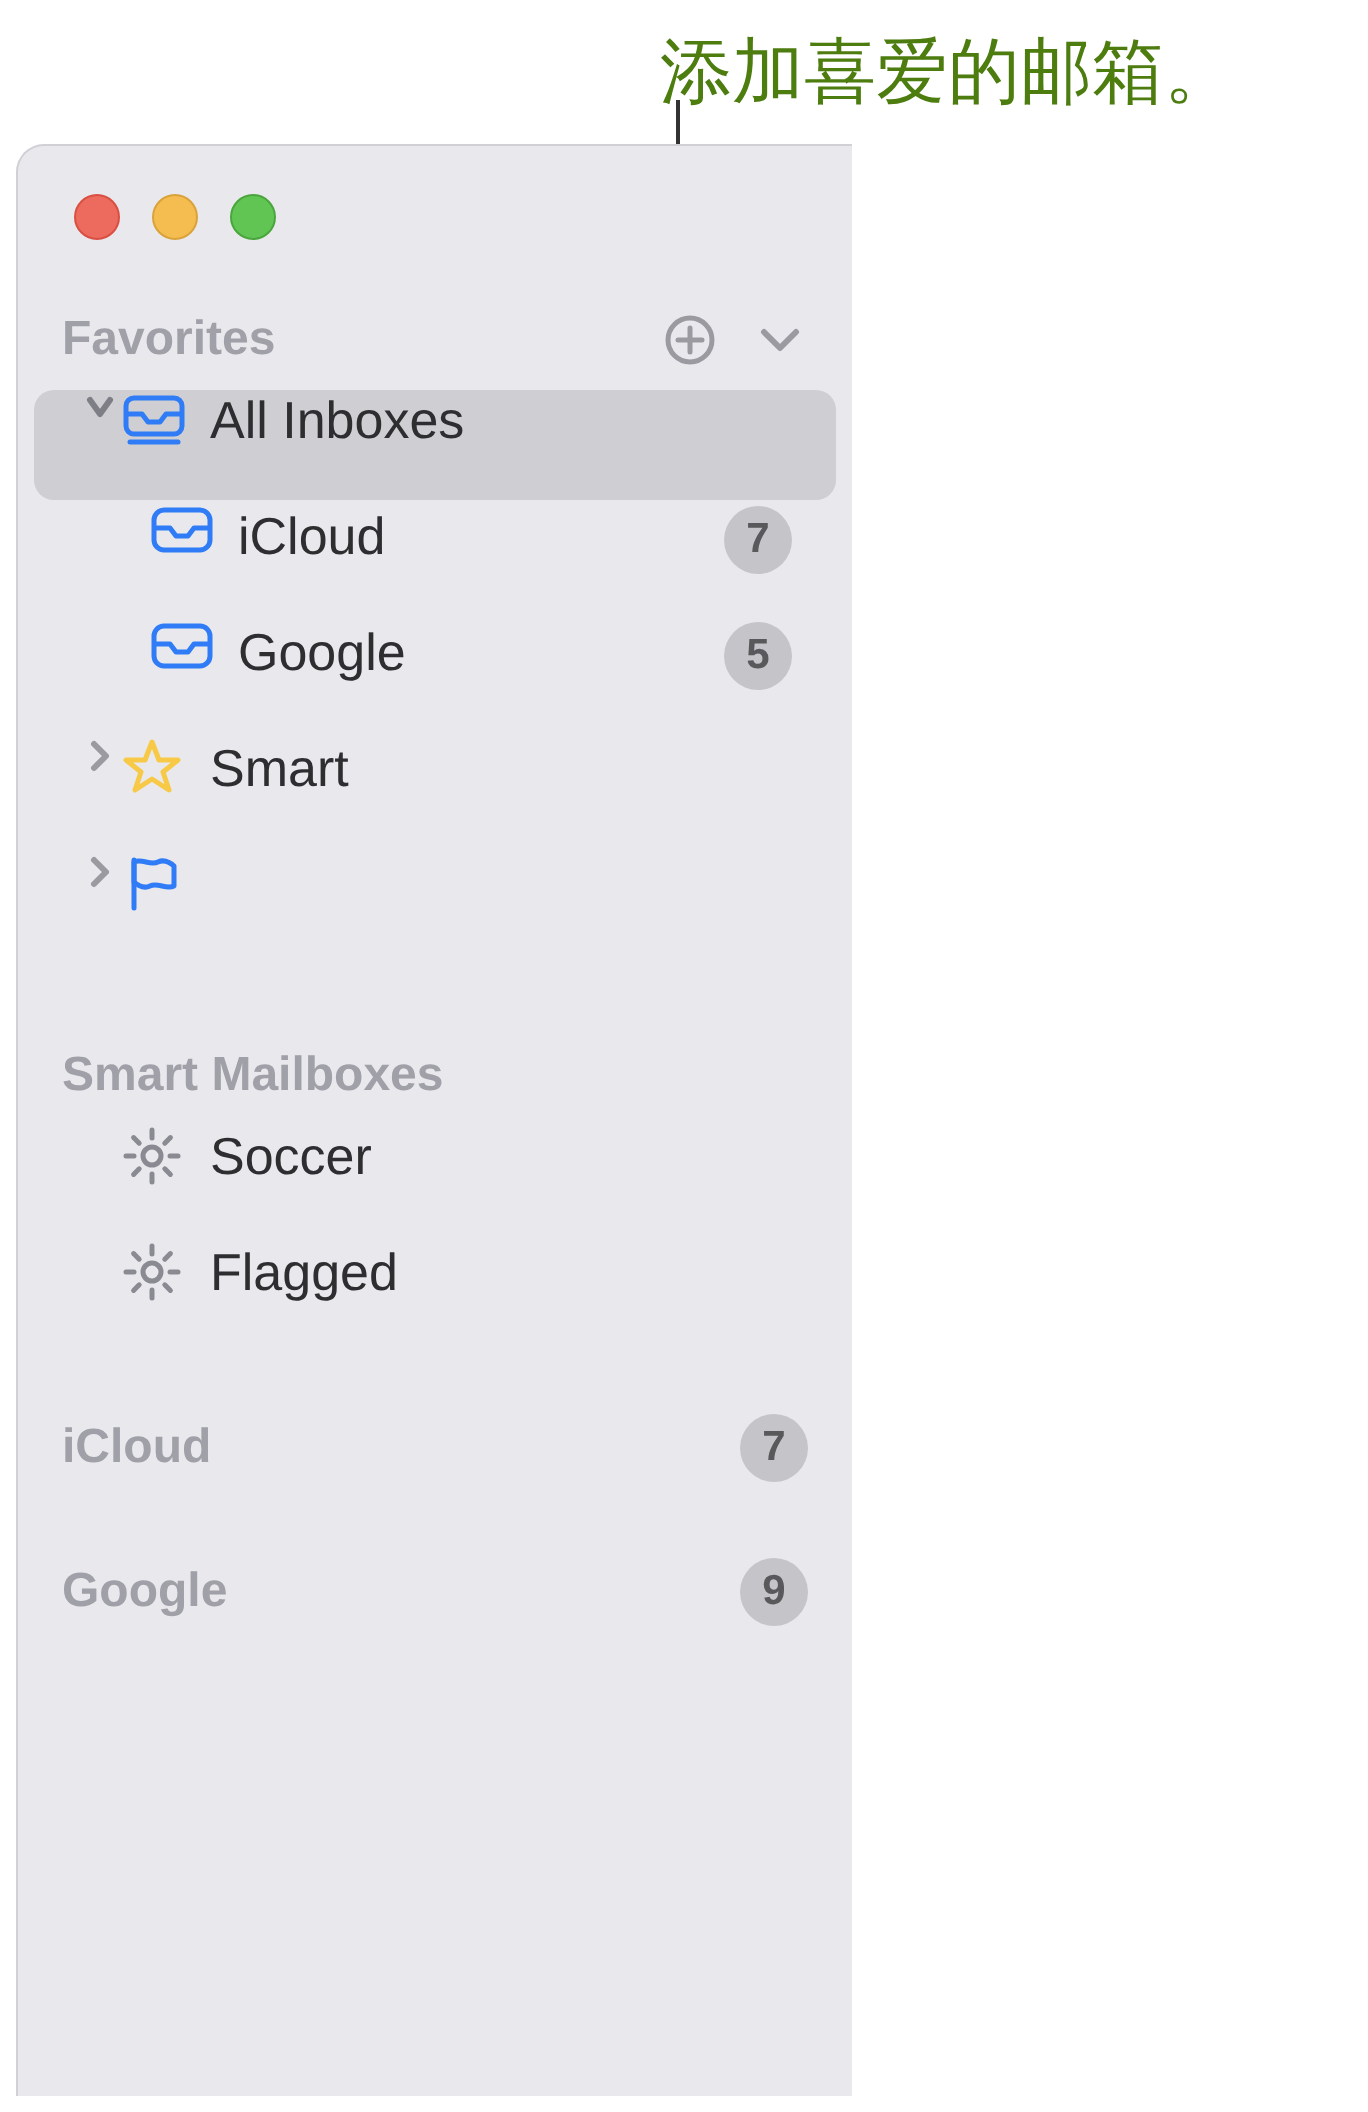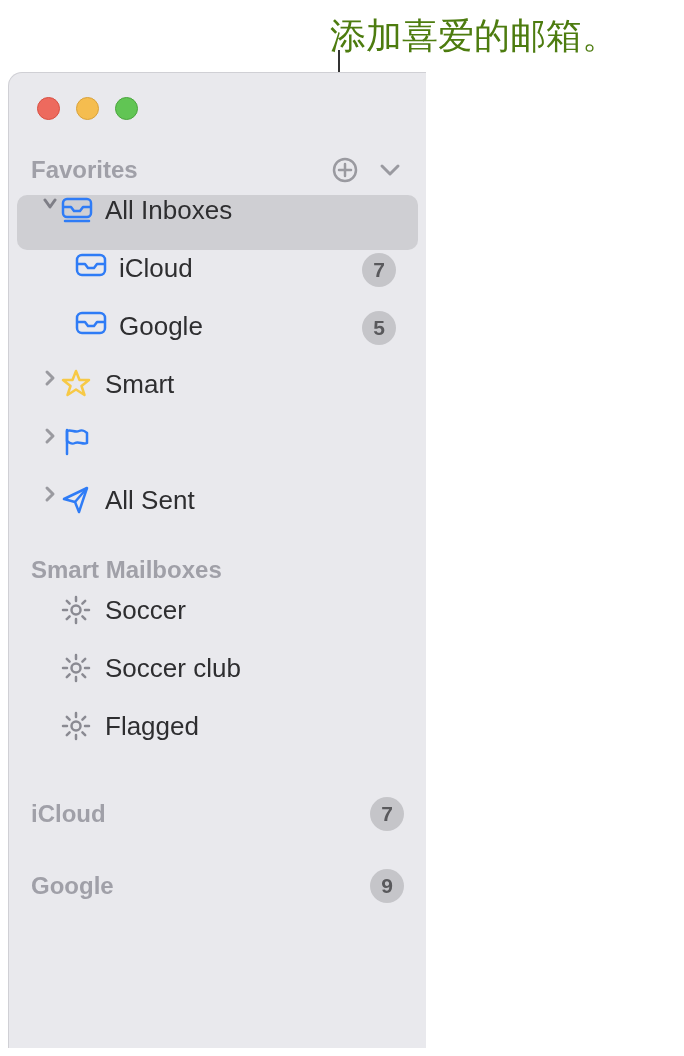--- a/index.html
+++ b/index.html
@@ -142,21 +142,21 @@
       height: 48px;
       margin-top: 24px;
     }
     .account-label {
       font-size: 24px;
       font-weight: 600;
       color: #a0a0a8;
       flex: 1;
     }
     .smart-section {
-      margin-top: 8px;
+      margin-top: 34px;
     }
   </style>
 </head>
 <body>
 
 <div class="callout-text">添加喜爱的邮箱。</div>
 <div class="callout-line"></div>
 
 <div class="window">
   <div class="traffic-lights">
@@ -243,34 +243,20 @@
     </div>
     <div class="item-icon">
       <svg width="30" height="30" viewBox="0 0 30 30">
         <line x1="6" y1="3" x2="6" y2="27" stroke="#2f7cf6" stroke-width="2.5" stroke-linecap="round"></line>
         <path d="M6 4 C10 2, 14 6, 18 4 C22 2, 26 6, 26 6 L26 16 C22 18, 18 14, 14 16 C10 18, 6 14, 6 14 Z" fill="none" stroke="#2f7cf6" stroke-width="2.5" stroke-linejoin="round"></path>
       </svg>
     </div>
   </div>
 
 
-  <div class="list-item">
-    <div class="disclosure">
-      <svg width="12" height="18" viewBox="0 0 12 18">
-        <polyline points="3,3 9,9 3,15" fill="none" stroke="#9a9aa0" stroke-width="3" stroke-linecap="round" stroke-linejoin="round"></polyline>
-      </svg>
-    </div>
-    <div class="item-icon">
-      <svg width="30" height="30" viewBox="0 0 30 30">
-        <path d="M3 14 L26 3 L18 27 L14 17 L3 14 Z" fill="none" stroke="#2f7cf6" stroke-width="2.5" stroke-linejoin="round"></path>
-        <line x1="26" y1="3" x2="14" y2="17" stroke="#2f7cf6" stroke-width="2.5"></line>
-      </svg>
-    </div>
-    <div class="item-label">All Sent</div>
-  </div>
 
   <div class="section-header smart-section">
     <div class="section-header-label">Smart Mailboxes</div>
   </div>
 
   <div class="list-item">
     <div class="disclosure hidden"></div>
     <div class="item-icon">
       <svg width="30" height="30" viewBox="0 0 30 30">
         <circle cx="15" cy="15" r="4.5" fill="none" stroke="#8a8a92" stroke-width="2.5"></circle>
@@ -282,57 +268,38 @@
           <line x1="5.8" y1="5.8" x2="8.6" y2="8.6"></line>
           <line x1="21.4" y1="21.4" x2="24.2" y2="24.2"></line>
           <line x1="5.8" y1="24.2" x2="8.6" y2="21.4"></line>
           <line x1="21.4" y1="8.6" x2="24.2" y2="5.8"></line>
         </g>
       </svg>
     </div>
     <div class="item-label">Soccer</div>
   </div>
 
+
   <div class="list-item">
     <div class="disclosure hidden"></div>
     <div class="item-icon">
       <svg width="30" height="30" viewBox="0 0 30 30">
         <circle cx="15" cy="15" r="4.5" fill="none" stroke="#8a8a92" stroke-width="2.5"></circle>
         <g stroke="#8a8a92" stroke-width="2.5" stroke-linecap="round">
           <line x1="15" y1="2" x2="15" y2="6"></line>
           <line x1="15" y1="24" x2="15" y2="28"></line>
           <line x1="2" y1="15" x2="6" y2="15"></line>
           <line x1="24" y1="15" x2="28" y2="15"></line>
           <line x1="5.8" y1="5.8" x2="8.6" y2="8.6"></line>
           <line x1="21.4" y1="21.4" x2="24.2" y2="24.2"></line>
           <line x1="5.8" y1="24.2" x2="8.6" y2="21.4"></line>
           <line x1="21.4" y1="8.6" x2="24.2" y2="5.8"></line>
         </g>
       </svg>
     </div>
-    <div class="item-label">Soccer club</div>
-  </div>
-
-  <div class="list-item">
-    <div class="disclosure hidden"></div>
-    <div class="item-icon">
-      <svg width="30" height="30" viewBox="0 0 30 30">
-        <circle cx="15" cy="15" r="4.5" fill="none" stroke="#8a8a92" stroke-width="2.5"></circle>
-        <g stroke="#8a8a92" stroke-width="2.5" stroke-linecap="round">
-          <line x1="15" y1="2" x2="15" y2="6"></line>
-          <line x1="15" y1="24" x2="15" y2="28"></line>
-          <line x1="2" y1="15" x2="6" y2="15"></line>
-          <line x1="24" y1="15" x2="28" y2="15"></line>
-          <line x1="5.8" y1="5.8" x2="8.6" y2="8.6"></line>
-          <line x1="21.4" y1="21.4" x2="24.2" y2="24.2"></line>
-          <line x1="5.8" y1="24.2" x2="8.6" y2="21.4"></line>
-          <line x1="21.4" y1="8.6" x2="24.2" y2="5.8"></line>
-        </g>
-      </svg>
-    </div>
     <div class="item-label">Flagged</div>
   </div>
 
   <div class="account-section">
     <div class="account-label">iCloud</div>
     <div class="badge">7</div>
   </div>
 
   <div class="account-section">
     <div class="account-label">Google</div>

